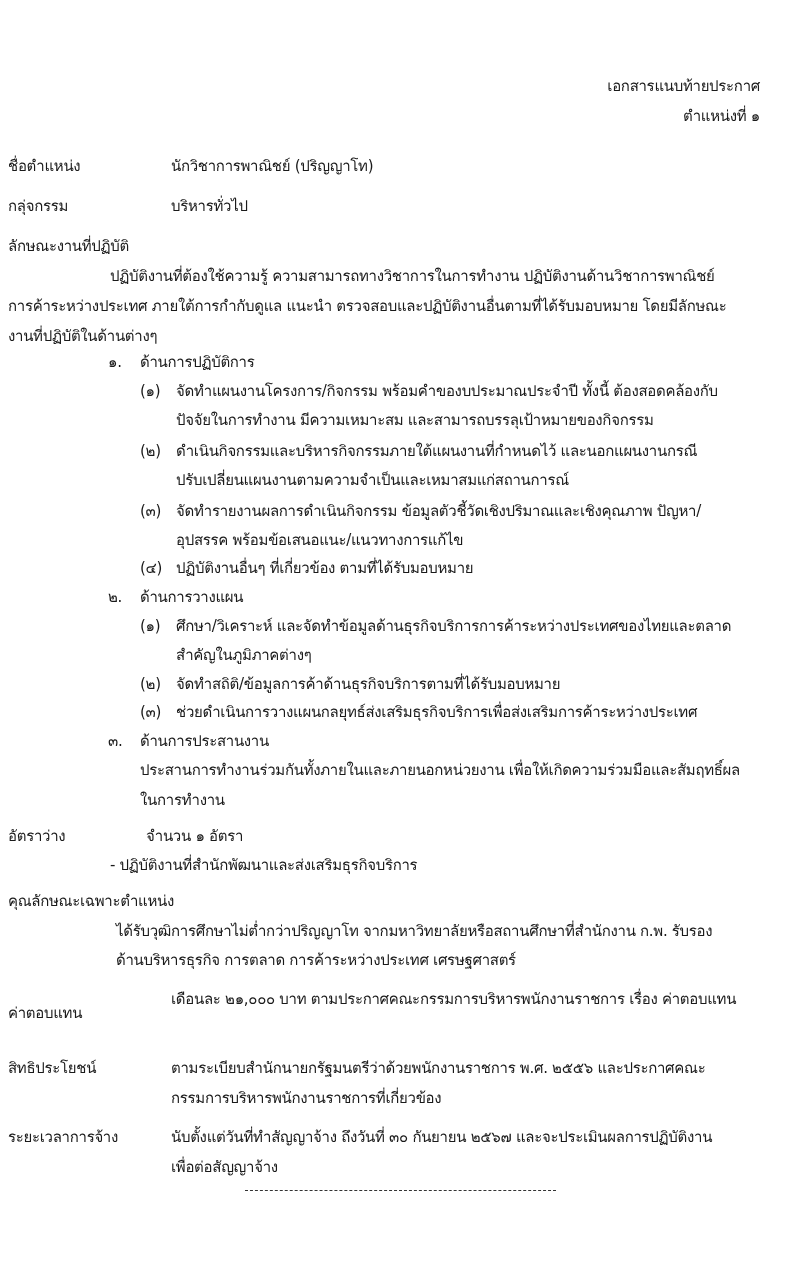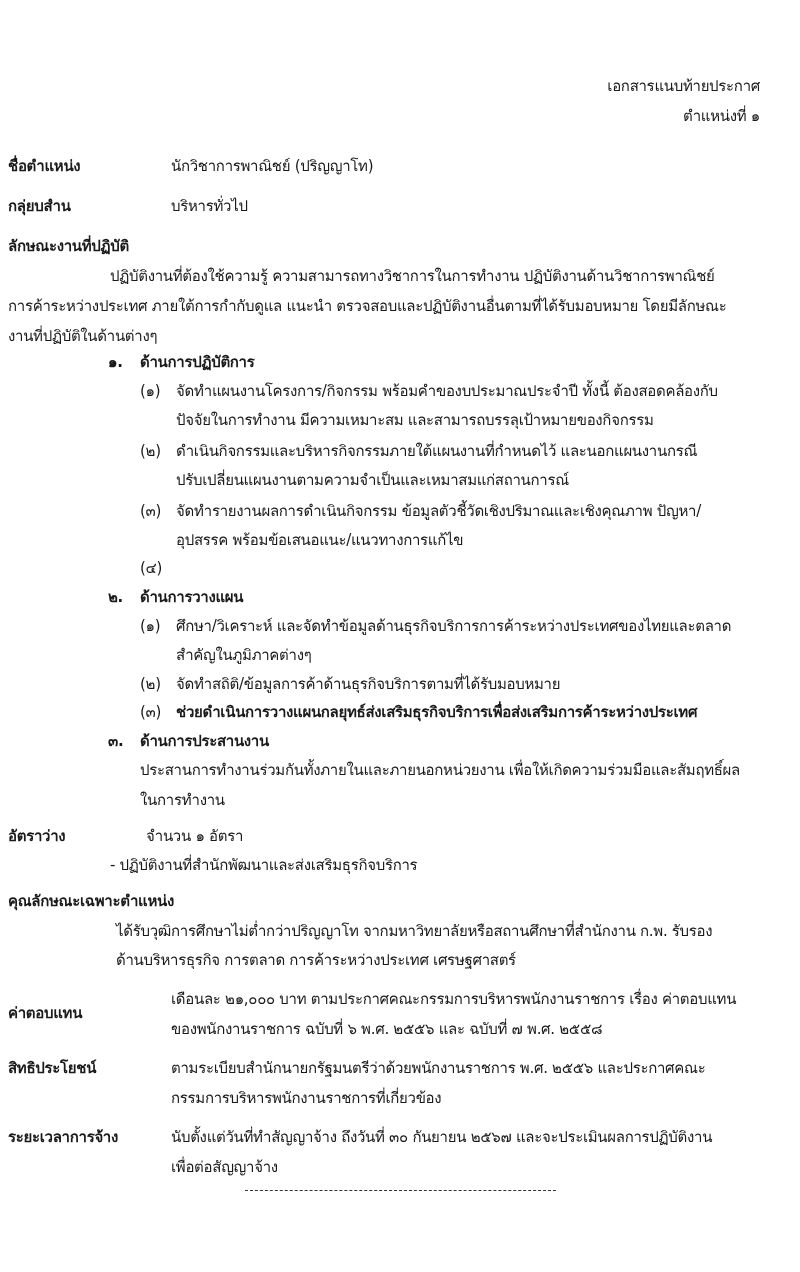--- a/index.html
+++ b/index.html
@@ -15,21 +15,21 @@
       font-family: "DejaVu Sans", sans-serif;
       color: #1a1a1a;
     }
     .page {
       position: absolute;
       left: 0; top: 0;
       width: 780px; height: 1272px;
     }
     .abs { position: absolute; white-space: nowrap; }
     .t { font-size: 15px; line-height: 20px; letter-spacing: -0.3px; }
-    .b { font-weight: bold; }
+    .b { font-weight: normal; }
     .right { text-align: right; }
     .header-line { right: 20px; font-size: 15px; }
     .divider {
       position: absolute;
       left: 245px;
       top: 1190px;
       width: 311px;
       height: 0;
       border-top: 1.5px dashed #333;
     }
@@ -38,21 +38,21 @@
 <body>
 
 <div class="page">
 
   <div class="abs t header-line right" style="top:76px;">เอกสารแนบท้ายประกาศ</div>
   <div class="abs t header-line right" style="top:106px;">ตำแหน่งที่ ๑</div>
 
   <div class="abs t b" style="left:8px; top:156px;">ชื่อตำแหน่ง</div>
   <div class="abs t" style="left:171px; top:156px;">นักวิชาการพาณิชย์ (ปริญญาโท)</div>
 
-  <div class="abs t b" style="left:8px; top:196px;">กลุ่ยบสำน</div>
+  <div class="abs t b" style="left:8px; top:196px;">กลุ่จกรรม</div>
   <div class="abs t" style="left:171px; top:196px;">บริหารทั่วไป</div>
 
   <div class="abs t b" style="left:8px; top:236px;">ลักษณะงานที่ปฏิบัติ</div>
 
   <div class="abs t" style="left:110px; top:266px;">ปฏิบัติงานที่ต้องใช้ความรู้ ความสามารถทางวิชาการในการทำงาน ปฏิบัติงานด้านวิชาการพาณิชย์</div>
   <div class="abs t" style="left:8px; top:296px;">การค้าระหว่างประเทศ ภายใต้การกำกับดูแล แนะนำ ตรวจสอบและปฏิบัติงานอื่นตามที่ได้รับมอบหมาย โดยมีลักษณะ</div>
   <div class="abs t" style="left:8px; top:326px;">งานที่ปฏิบัติในด้านต่างๆ</div>
 
   <div class="abs t b" style="left:108px; top:352px;">๑.</div>
   <div class="abs t b" style="left:140px; top:352px;">ด้านการปฏิบัติการ</div>
@@ -63,50 +63,50 @@
 
   <div class="abs t" style="left:140px; top:441px;">(๒)</div>
   <div class="abs t" style="left:176px; top:441px;">ดำเนินกิจกรรมและบริหารกิจกรรมภายใต้แผนงานที่กำหนดไว้ และนอกแผนงานกรณี</div>
   <div class="abs t" style="left:176px; top:470px;">ปรับเปลี่ยนแผนงานตามความจำเป็นและเหมาสมแก่สถานการณ์</div>
 
   <div class="abs t" style="left:140px; top:501px;">(๓)</div>
   <div class="abs t" style="left:176px; top:501px;">จัดทำรายงานผลการดำเนินกิจกรรม ข้อมูลตัวชี้วัดเชิงปริมาณและเชิงคุณภาพ ปัญหา/</div>
   <div class="abs t" style="left:176px; top:530px;">อุปสรรค พร้อมข้อเสนอแนะ/แนวทางการแก้ไข</div>
 
   <div class="abs t" style="left:140px; top:558px;">(๔)</div>
+  <div class="abs t" style="left:176px; top:558px;">ปฏิบัติงานอื่นๆ ที่เกี่ยวข้อง ตามที่ได้รับมอบหมาย</div>
 
   <div class="abs t b" style="left:108px; top:587px;">๒.</div>
   <div class="abs t b" style="left:140px; top:587px;">ด้านการวางแผน</div>
 
   <div class="abs t" style="left:140px; top:616px;">(๑)</div>
   <div class="abs t" style="left:176px; top:616px;">ศึกษา/วิเคราะห์ และจัดทำข้อมูลด้านธุรกิจบริการการค้าระหว่างประเทศของไทยและตลาด</div>
   <div class="abs t" style="left:176px; top:645px;">สำคัญในภูมิภาคต่างๆ</div>
 
   <div class="abs t" style="left:140px; top:674px;">(๒)</div>
   <div class="abs t" style="left:176px; top:674px;">จัดทำสถิติ/ข้อมูลการค้าด้านธุรกิจบริการตามที่ได้รับมอบหมาย</div>
 
   <div class="abs t" style="left:140px; top:702px;">(๓)</div>
-  <div class="abs t" style="left:176px; top:702px;font-weight:bold;">ช่วยดำเนินการวางแผนกลยุทธ์ส่งเสริมธุรกิจบริการเพื่อส่งเสริมการค้าระหว่างประเทศ</div>
+  <div class="abs t" style="left:176px; top:702px;">ช่วยดำเนินการวางแผนกลยุทธ์ส่งเสริมธุรกิจบริการเพื่อส่งเสริมการค้าระหว่างประเทศ</div>
 
   <div class="abs t b" style="left:108px; top:731px;">๓.</div>
   <div class="abs t b" style="left:140px; top:731px;">ด้านการประสานงาน</div>
   <div class="abs t" style="left:140px; top:760px;">ประสานการทำงานร่วมกันทั้งภายในและภายนอกหน่วยงาน เพื่อให้เกิดความร่วมมือและสัมฤทธิ์ผล</div>
   <div class="abs t" style="left:140px; top:790px;">ในการทำงาน</div>
 
   <div class="abs t b" style="left:8px; top:826px;">อัตราว่าง</div>
   <div class="abs t" style="left:110px; top:826px;margin-left:36px;">จำนวน ๑ อัตรา</div>
   <div class="abs t" style="left:110px; top:855px;">- ปฏิบัติงานที่สำนักพัฒนาและส่งเสริมธุรกิจบริการ</div>
 
   <div class="abs t b" style="left:8px; top:891px;">คุณลักษณะเฉพาะตำแหน่ง</div>
   <div class="abs t" style="left:116px; top:921px;">ได้รับวุฒิการศึกษาไม่ต่ำกว่าปริญญาโท จากมหาวิทยาลัยหรือสถานศึกษาที่สำนักงาน ก.พ. รับรอง</div>
   <div class="abs t" style="left:116px; top:950px;">ด้านบริหารธุรกิจ การตลาด การค้าระหว่างประเทศ เศรษฐศาสตร์</div>
 
   <div class="abs t b" style="left:8px; top:989px;margin-top:14px;">ค่าตอบแทน</div>
   <div class="abs t" style="left:171px; top:989px;">เดือนละ ๒๑,๐๐๐ บาท ตามประกาศคณะกรรมการบริหารพนักงานราชการ เรื่อง ค่าตอบแทน</div>
-  <div class="abs t" style="left:171px; top:1019px;">ของพนักงานราชการ ฉบับที่ ๖ พ.ศ. ๒๕๕๖ และ ฉบับที่ ๗ พ.ศ. ๒๕๕๘</div>
 
   <div class="abs t b" style="left:8px; top:1058px;">สิทธิประโยชน์</div>
   <div class="abs t" style="left:171px; top:1058px;">ตามระเบียบสำนักนายกรัฐมนตรีว่าด้วยพนักงานราชการ พ.ศ. ๒๕๕๖ และประกาศคณะ</div>
   <div class="abs t" style="left:171px; top:1088px;">กรรมการบริหารพนักงานราชการที่เกี่ยวข้อง</div>
 
   <div class="abs t b" style="left:8px; top:1127px;">ระยะเวลาการจ้าง</div>
   <div class="abs t" style="left:171px; top:1127px;">นับตั้งแต่วันที่ทำสัญญาจ้าง ถึงวันที่ ๓๐ กันยายน ๒๕๖๗ และจะประเมินผลการปฏิบัติงาน</div>
   <div class="abs t" style="left:171px; top:1157px;">เพื่อต่อสัญญาจ้าง</div>
 
   <div class="divider"></div>

